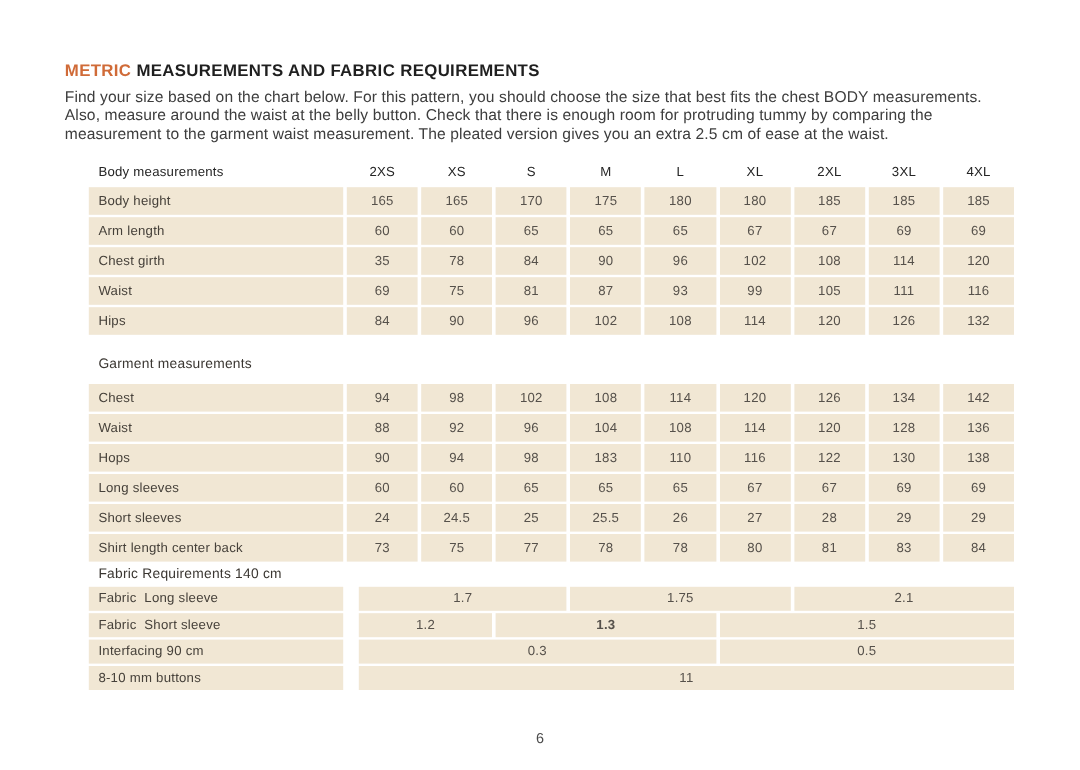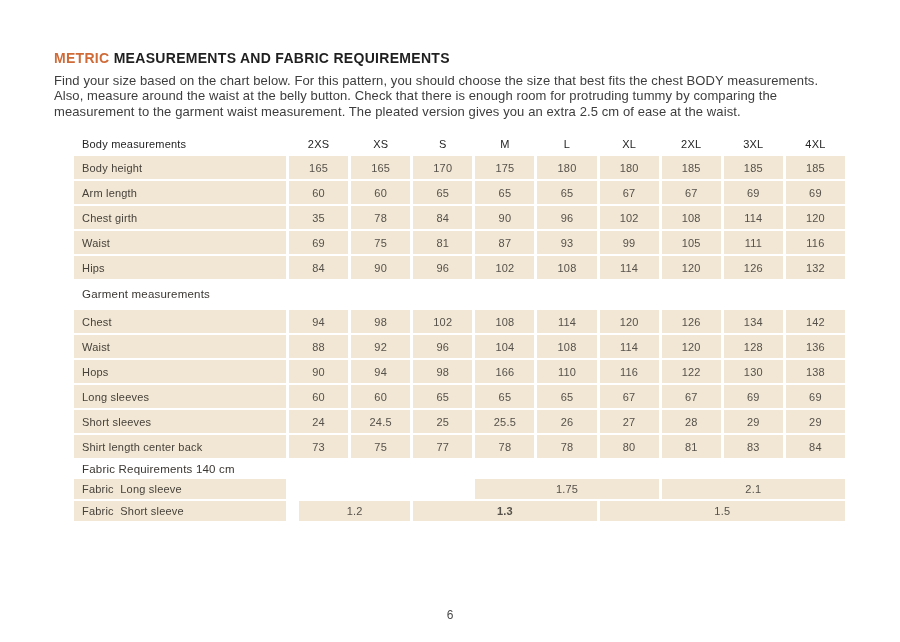--- a/index.html
+++ b/index.html
@@ -24,21 +24,21 @@
   .thead{margin-bottom:4px;}
   .thead .hcell{background:none;color:#242424;font-size:11px;letter-spacing:.2px;
     display:flex;align-items:center;justify-content:center;height:16px;}
   .thead .hlabel{justify-content:flex-start;padding-left:8px;}
   .cell{background:var(--cell-bg);height:23px;display:flex;align-items:center;
     font-size:11px;letter-spacing:.2px;}
   .cell-label{justify-content:flex-start;padding-left:8px;color:var(--label-text);
     white-space:pre-wrap;}
   .cell-value{justify-content:center;color:var(--value-text);}
   .section-label{font-size:11.5px;color:#3A3631;letter-spacing:.2px;padding-left:8px;}
-  .section-label.garment{margin-top:9px;margin-bottom:10px;}
+  .section-label.garment{margin-top:19px;margin-bottom:10px;}
   .section-label.fabric{margin-top:5px;margin-bottom:4px;}
   .fabric-row .cell{height:20px;}
   .fabric-row .first-data{margin-left:10px;}
   .page-number{position:absolute;left:0;bottom:20px;width:900px;text-align:center;
     font-size:12px;color:#4A4A4A;}
 </style>
 </head>
 <body>
 
 <div class="page">
@@ -150,21 +150,21 @@
           <div class="cell cell-value">114</div>
           <div class="cell cell-value">120</div>
           <div class="cell cell-value">128</div>
           <div class="cell cell-value">136</div>
         </div>
         <div class="trow">
           <div class="cell cell-label">Hops</div>
           <div class="cell cell-value">90</div>
           <div class="cell cell-value">94</div>
           <div class="cell cell-value">98</div>
-          <div class="cell cell-value">166</div>
+          <div class="cell cell-value">183</div>
           <div class="cell cell-value">110</div>
           <div class="cell cell-value">116</div>
           <div class="cell cell-value">122</div>
           <div class="cell cell-value">130</div>
           <div class="cell cell-value">138</div>
         </div>
         <div class="trow">
           <div class="cell cell-label">Long sleeves</div>
           <div class="cell cell-value">60</div>
           <div class="cell cell-value">60</div>
@@ -198,27 +198,37 @@
           <div class="cell cell-value">80</div>
           <div class="cell cell-value">81</div>
           <div class="cell cell-value">83</div>
           <div class="cell cell-value">84</div>
         </div>
       </div>
     <div class="section-label fabric">Fabric Requirements 140 cm</div>
     <div id="fabric-rows">
         <div class="trow fabric-row">
           <div class="cell cell-label">Fabric  Long sleeve</div>
+          <div class="cell cell-value first-data" style="grid-column: 2 / span 3;">1.7</div>
           <div class="cell cell-value" style="grid-column: 5 / span 3;">1.75</div>
           <div class="cell cell-value" style="grid-column: 8 / span 3;">2.1</div>
         </div>
         <div class="trow fabric-row">
           <div class="cell cell-label">Fabric  Short sleeve</div>
           <div class="cell cell-value first-data" style="grid-column: 2 / span 2;">1.2</div>
           <div class="cell cell-value" style="grid-column: 4 / span 3; font-weight: bold;">1.3</div>
           <div class="cell cell-value" style="grid-column: 7 / span 4;">1.5</div>
         </div>
+        <div class="trow fabric-row">
+          <div class="cell cell-label">Interfacing 90 cm</div>
+          <div class="cell cell-value first-data" style="grid-column: 2 / span 5;">0.3</div>
+          <div class="cell cell-value" style="grid-column: 7 / span 4;">0.5</div>
+        </div>
+        <div class="trow fabric-row">
+          <div class="cell cell-label">8-10 mm buttons</div>
+          <div class="cell cell-value first-data" style="grid-column: 2 / span 9;">11</div>
+        </div>
       </div>
   </div>
 
   <div class="page-number">6</div>
 
 </div>
 
 </body></html>

